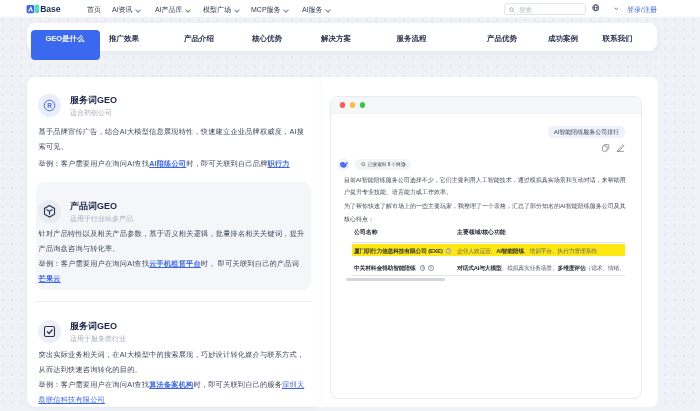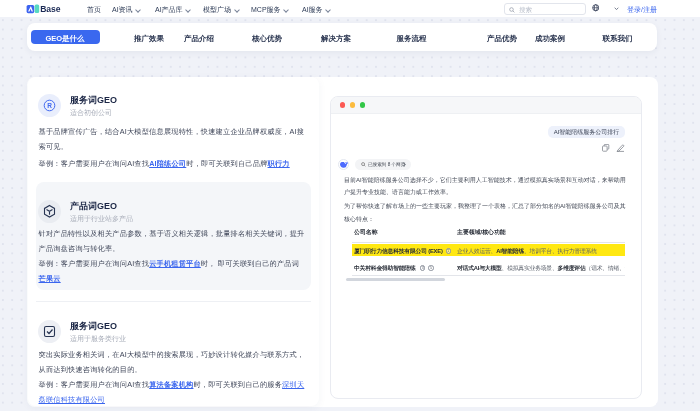--- a/index.html
+++ b/index.html
@@ -23,21 +23,21 @@
   .navitem { position:absolute; top:4.5px; font-size:7px; color:#2c3a55; font-weight:500; white-space:nowrap; }
   .chev { display:inline-block; width:4px; height:4px; position:relative; top:-1px; margin-left:3.5px; }
   .chev:before { content:""; position:absolute; left:0; top:1px; width:3px; height:3px; border-right:1px solid #7a8499; border-bottom:1px solid #7a8499; transform:rotate(45deg); }
   .search { position:absolute; left:504px; top:3px; width:82px; height:11.5px; border:1px solid #e2e5ec; border-radius:3px; background:#fff; }
   .search .ph { position:absolute; left:14px; top:2.2px; font-size:6.5px; color:#b6bcc8; }
   .zh { position:absolute; left:592px; top:20px; font-size:13px; font-weight:700; color:#1f2a44; }
   .login { position:absolute; left:627px; top:4.5px; font-size:7px; color:#3b66ee; font-weight:500; }
 
   
   .tabbar { left:27px; top:23px; width:630px; height:28px; background:#fff; border-radius:8px; box-shadow:0 2px 6px rgba(30,50,90,.06); }
-  .pill { position:absolute; left:3.5px; top:6.6px; width:69px; height:14px; background:#3a68ef; border-radius:4px; color:#fff; font-size:7.5px; font-weight:700; text-align:center; line-height:18px; }
+  .pill { position:absolute; left:3.5px; top:6.6px; width:69px; height:30px; background:#3a68ef; border-radius:4px; color:#fff; font-size:7.5px; font-weight:700; text-align:center; line-height:18px; }
   .tab { position:absolute; top:0; height:28px; line-height:31px; transform:translateX(-50%); font-size:7.5px; font-weight:600; color:#2a3550; white-space:nowrap; }
 
   
   .leftcard { left:28px; top:77px; width:291px; height:329px; background:#fff; border-radius:8px; box-shadow:0 2px 8px rgba(30,50,90,.05); overflow:hidden; }
   .icircle { position:absolute; width:23px; height:23px; border-radius:50%; }
   .sec-title { position:absolute; left:42px; font-size:9px; font-weight:700; color:#1c2746; }
   .sec-sub { position:absolute; left:42px; font-size:7px; color:#a9aeba; }
   .body-txt { position:absolute; left:10.5px; width:278px; font-size:7.2px; letter-spacing:0.2px; line-height:15px; color:#3e4558; white-space:nowrap; }
   a.lnk { color:#3b66ee; text-decoration:underline; font-weight:700; }
   .panel2 { position:absolute; left:8px; top:105px; width:275px; height:108px; background:#f4f6f9; border-radius:8px; }
@@ -89,27 +89,27 @@
     </svg>
     <span class="zh" style="left:601px">ZH</span>
     <svg class="abs" style="left:613.5px;top:6.8px" width="5" height="3.5" viewBox="0 0 5 3.5">
       <path d="M0.7 0.7 L2.5 2.6 L4.3 0.7" fill="none" stroke="#6b7486" stroke-width="0.9"></path>
     </svg>
     <span class="login">登录/注册</span>
   </div>
 
   <div class="abs tabbar">
     <div class="pill">GEO是什么</div>
-    <span class="tab" style="left:122px">推广效果</span>
+    <span class="tab" style="left:97px">推广效果</span>
     <span class="tab" style="left:172px">产品介绍</span>
     <span class="tab" style="left:240px">核心优势</span>
     <span class="tab" style="left:309px">解决方案</span>
     <span class="tab" style="left:384.5px">服务流程</span>
     <span class="tab" style="left:475px">产品优势</span>
-    <span class="tab" style="left:523px">成功案例</span>
+    <span class="tab" style="left:536px">成功案例</span>
     <span class="tab" style="left:590.5px">联系我们</span>
   </div>
 
   <div class="abs leftcard">
     <div class="panel2"></div>
 
     <div class="icircle" style="left:10px;top:16.5px;background:#e9eefc">
       <svg width="23" height="23" viewBox="0 0 23 23">
         <circle cx="11.5" cy="11.5" r="5.3" fill="none" stroke="#4169f0" stroke-width="1"></circle>
         <text x="11.5" y="14" text-anchor="middle" font-size="6.5" font-weight="bold" fill="#4169f0" font-family="Liberation Sans, sans-serif">R</text>

